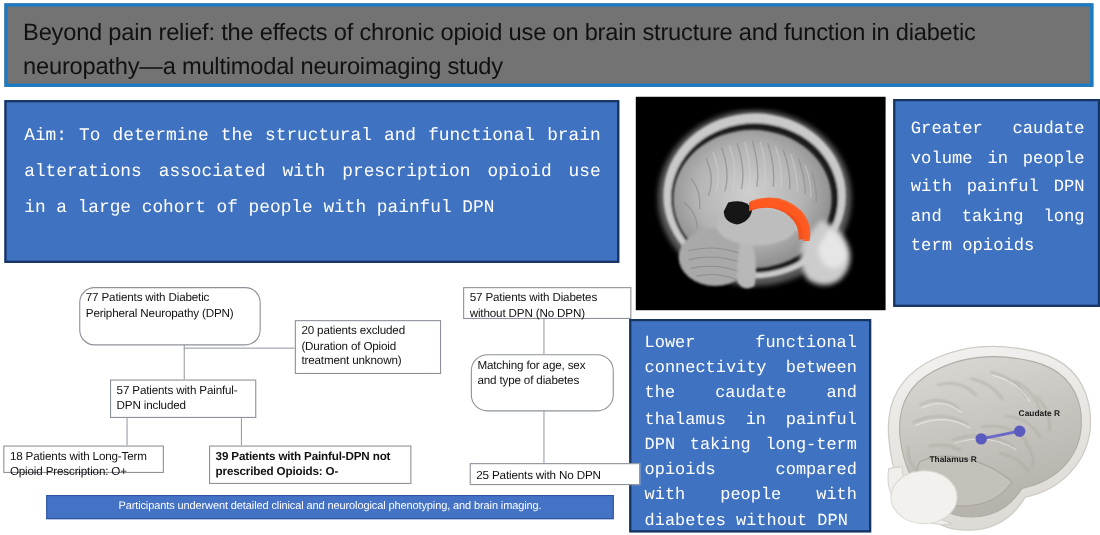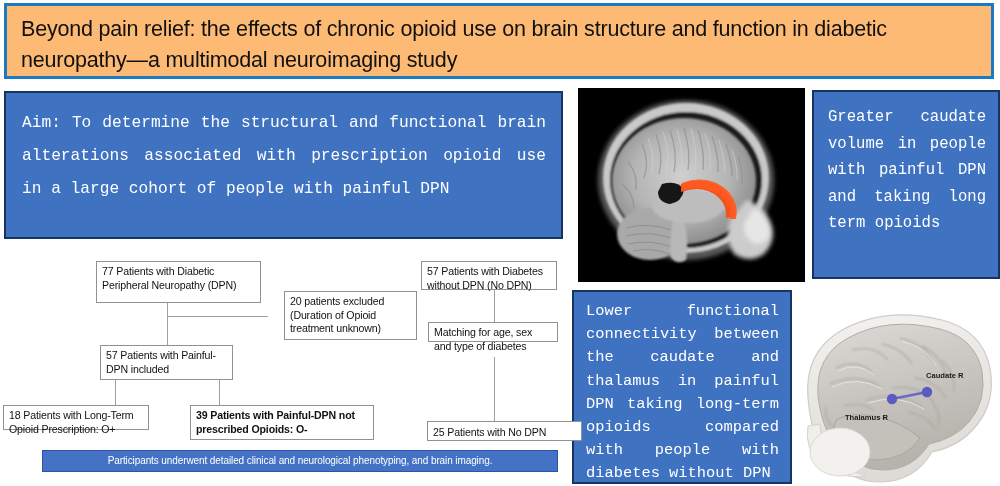--- a/index.html
+++ b/index.html
@@ -20,21 +20,21 @@
   }
 
   
   .title-box {
     position: absolute;
     left: 4px;
     top: 3px;
     width: 990px;
     height: 76px;
     border: 3px solid #1a7ac4;
-    background: #fdba74;
+    background: #737373;
     box-sizing: border-box;
     padding: 8px 12px 16px 14px;
   }
   .title-text {
     font-family: "Liberation Sans", sans-serif;
     font-size: 21.5px;
     line-height: 31px;
     color: #111111;
     letter-spacing: -0.2px;
   }
@@ -335,45 +335,45 @@
     </svg>
   </div>
 
   <div class="flow-line v" style="left:167px; top:300px; height:46px;"></div>
   <div class="flow-line h" style="left:167px; top:316px; width:101px;"></div>
   <div class="flow-line v" style="left:115px; top:380px; height:25px;"></div>
   <div class="flow-line v" style="left:219px; top:380px; height:25px;"></div>
   <div class="flow-line v" style="left:494px; top:289px; height:33px;"></div>
   <div class="flow-line v" style="left:494px; top:357px; height:64px;"></div>
 
-  <div class="flow-box" style="left:96px; top:261px; width:165px; height:42px;">
+  <div class="flow-box" style="left:72px; top:261px; width:165px; height:53px;border-radius:14px;">
     <span>77 Patients with Diabetic Peripheral Neuropathy (DPN)</span>
   </div>
 
-  <div class="flow-box" style="left:268px; top:291px; width:133px; height:49px;margin-left:16px;">
+  <div class="flow-box" style="left:268px; top:291px; width:133px; height:49px;">
     <span>20 patients excluded (Duration of Opioid treatment unknown)</span>
   </div>
 
   <div class="flow-box" style="left:100px; top:345px; width:133px; height:35px;">
     <span>57 Patients with Painful-DPN included</span>
   </div>
 
   <div class="flow-box" style="left:3px; top:405px; width:146px; height:25px;">
     <span>18 Patients with Long-Term Opioid Prescription: O+</span>
   </div>
 
   <div class="flow-box" style="left:190px; top:405px; width:184px; height:35px;font-weight:bold;">
     <span>39 Patients with Painful-DPN not prescribed Opioids: O-</span>
   </div>
 
-  <div class="flow-box" style="left:421px; top:261px; width:136px; height:29px;">
+  <div class="flow-box" style="left:421px; top:261px; width:153px; height:29px;">
     <span>57 Patients with Diabetes without DPN (No DPN)</span>
   </div>
 
-  <div class="flow-box" style="left:428px; top:322px; width:130px; height:20px;">
+  <div class="flow-box" style="left:428px; top:322px; width:130px; height:52px;border-radius:15px;">
     <span>Matching for age, sex and type of diabetes</span>
   </div>
 
   <div class="flow-box" style="left:427px; top:421px; width:155px; height:20px; line-height:15px;">
     <span>25 Patients with No DPN</span>
   </div>
 
   <div class="banner">
     <span>Participants underwent detailed clinical and neurological phenotyping, and brain imaging.</span>
   </div>

